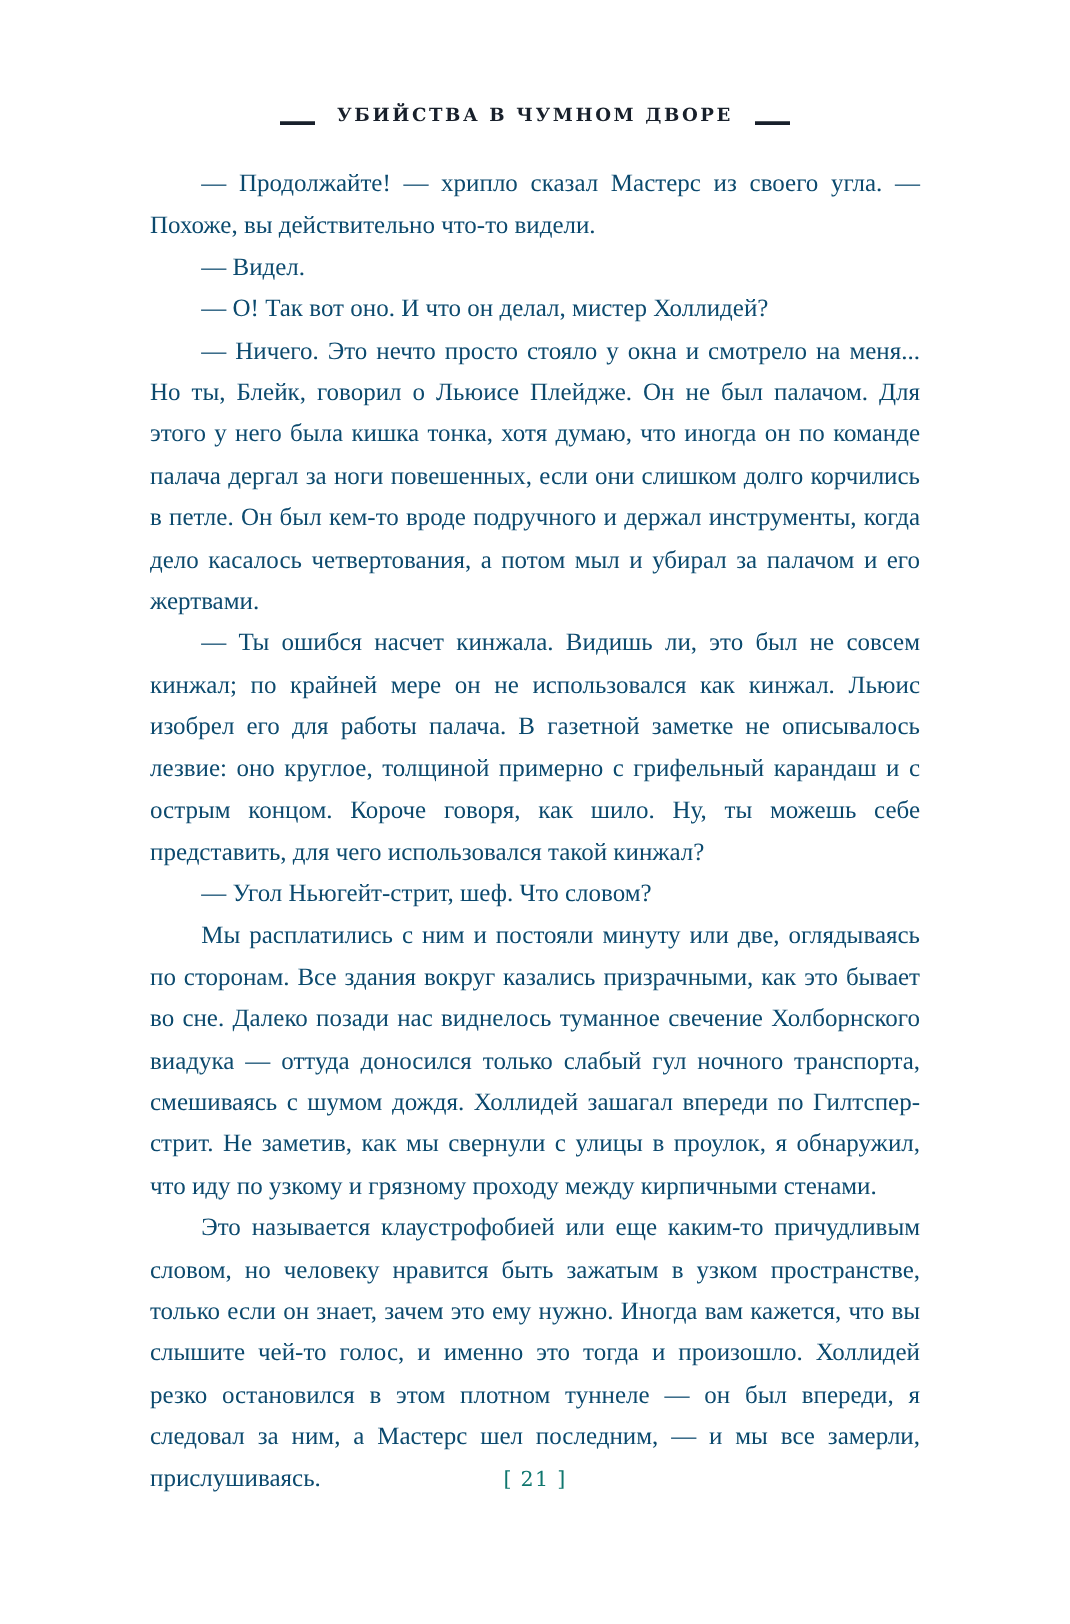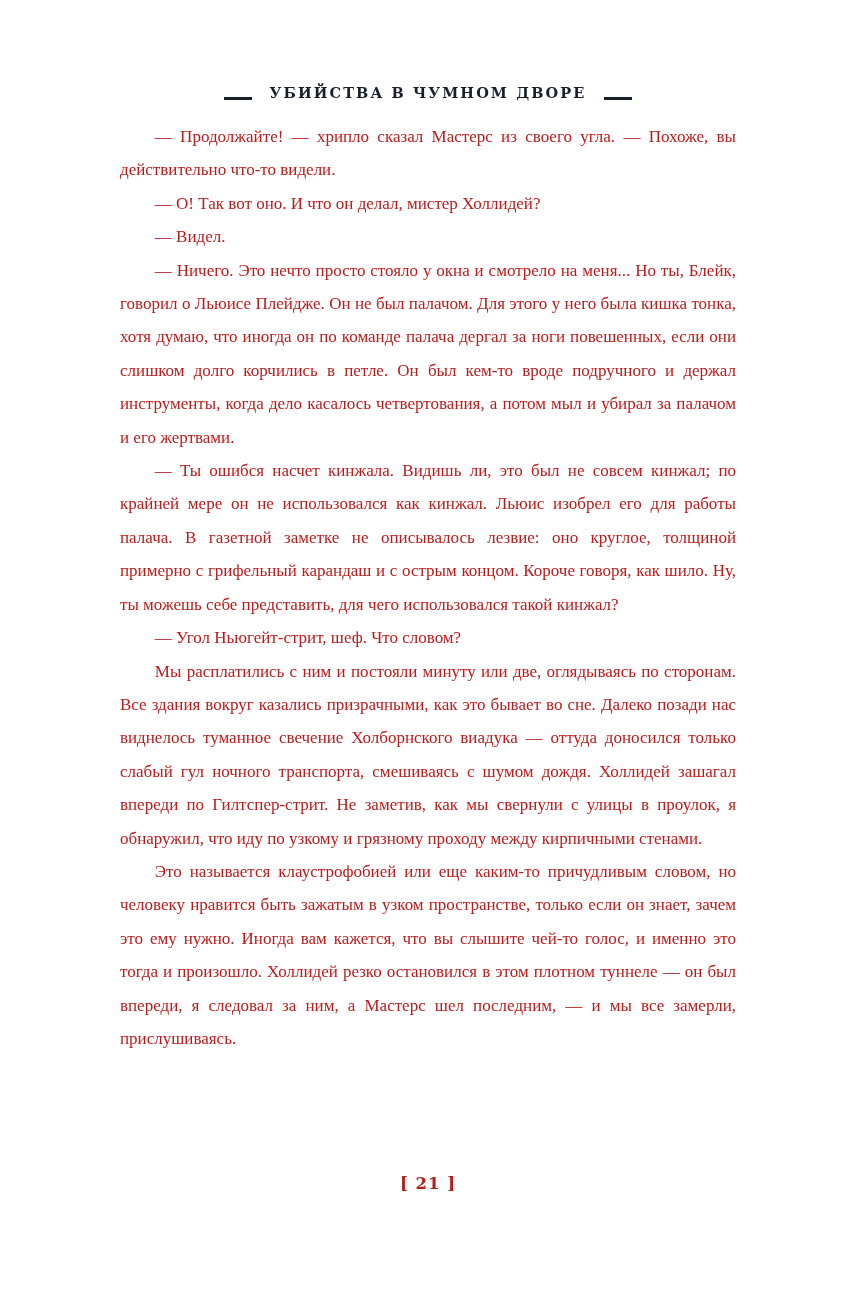--- a/index.html
+++ b/index.html
@@ -40,60 +40,60 @@
     top: 97px;
     height: 3px;
     background: #18202b;
     width: 28px;
   }
   .rule-left { left: 224px; }
   .rule-right { right: 224px; }
 
   .text-block {
     position: absolute;
-    top: 120px;
+    top: 131px;
     left: 120px;
     width: 616px;
-    font-size: 17px;
+    font-size: 20px;
     line-height: 33.4px;
     text-align: justify;
     text-justify: inter-word;
-    color: #b91c1c;
+    color: #0c4a6e;
     hyphens: manual;
   }
   .text-block p {
     margin: 0;
     text-indent: 2.05em;
   }
   .folio {
     position: absolute;
     bottom: 106px;
     left: 0;
     width: 100%;
     text-align: center;
     font-family: "DejaVu Serif", serif;
     font-size: 16.5px;
-    font-weight: 700;
+    font-weight: 400;
     letter-spacing: 1px;
-    color: #b91c1c;
+    color: #0f766e;
   }
 </style>
 </head>
 <body>
 
 <div class="page">
 
   <div class="running-head">УБИЙСТВА В ЧУМНОМ ДВОРЕ</div>
   <div class="rule-left"></div>
   <div class="rule-right"></div>
 
   <div class="text-block">
     <p>— Продолжайте! — хрипло сказал Мастерс из своего угла. — Похоже, вы действительно что-то видели.</p>
+    <p>— Видел.</p>
     <p>— О! Так вот оно. И что он делал, мистер Холлидей?</p>
-    <p>— Видел.</p>
     <p>— Ничего. Это нечто просто стояло у окна и смотрело на меня... Но ты, Блейк, говорил о Льюисе Плейдже. Он не был палачом. Для этого у него была кишка тонка, хотя думаю, что иногда он по команде палача дергал за ноги повешенных, если они слишком долго корчились в петле. Он был кем-то вроде подручного и держал инструменты, когда дело касалось четвертования, а потом мыл и убирал за палачом и его жертвами.</p>
     <p>— Ты ошибся насчет кинжала. Видишь ли, это был не совсем кинжал; по крайней мере он не использовался как кинжал. Льюис изобрел его для работы палача. В газетной заметке не описывалось лезвие: оно круглое, толщиной примерно с грифельный карандаш и с острым концом. Короче говоря, как шило. Ну, ты можешь себе представить, для чего использовался такой кинжал?</p>
     <p>— Угол Ньюгейт-стрит, шеф. Что словом?</p>
     <p>Мы расплатились с ним и постояли минуту или две, оглядываясь по сторонам. Все здания вокруг казались призрачными, как это бывает во сне. Далеко позади нас виднелось туманное свечение Холборнского виадука — оттуда доносился только слабый гул ночного транспорта, смешиваясь с шумом дождя. Холлидей зашагал впереди по Гилтспер-стрит. Не заметив, как мы свернули с улицы в проулок, я обнаружил, что иду по узкому и грязному проходу между кирпичными стенами.</p>
     <p>Это называется клаустрофобией или еще каким-то причудливым словом, но человеку нравится быть зажатым в узком пространстве, только если он знает, зачем это ему нужно. Иногда вам кажется, что вы слышите чей-то голос, и именно это тогда и произошло. Холлидей резко остановился в этом плотном туннеле — он был впереди, я следовал за ним, а Мастерс шел последним, — и мы все замерли, прислушиваясь.</p>
   </div>
 
   <div class="folio">[ 21 ]</div>
 
 </div>

